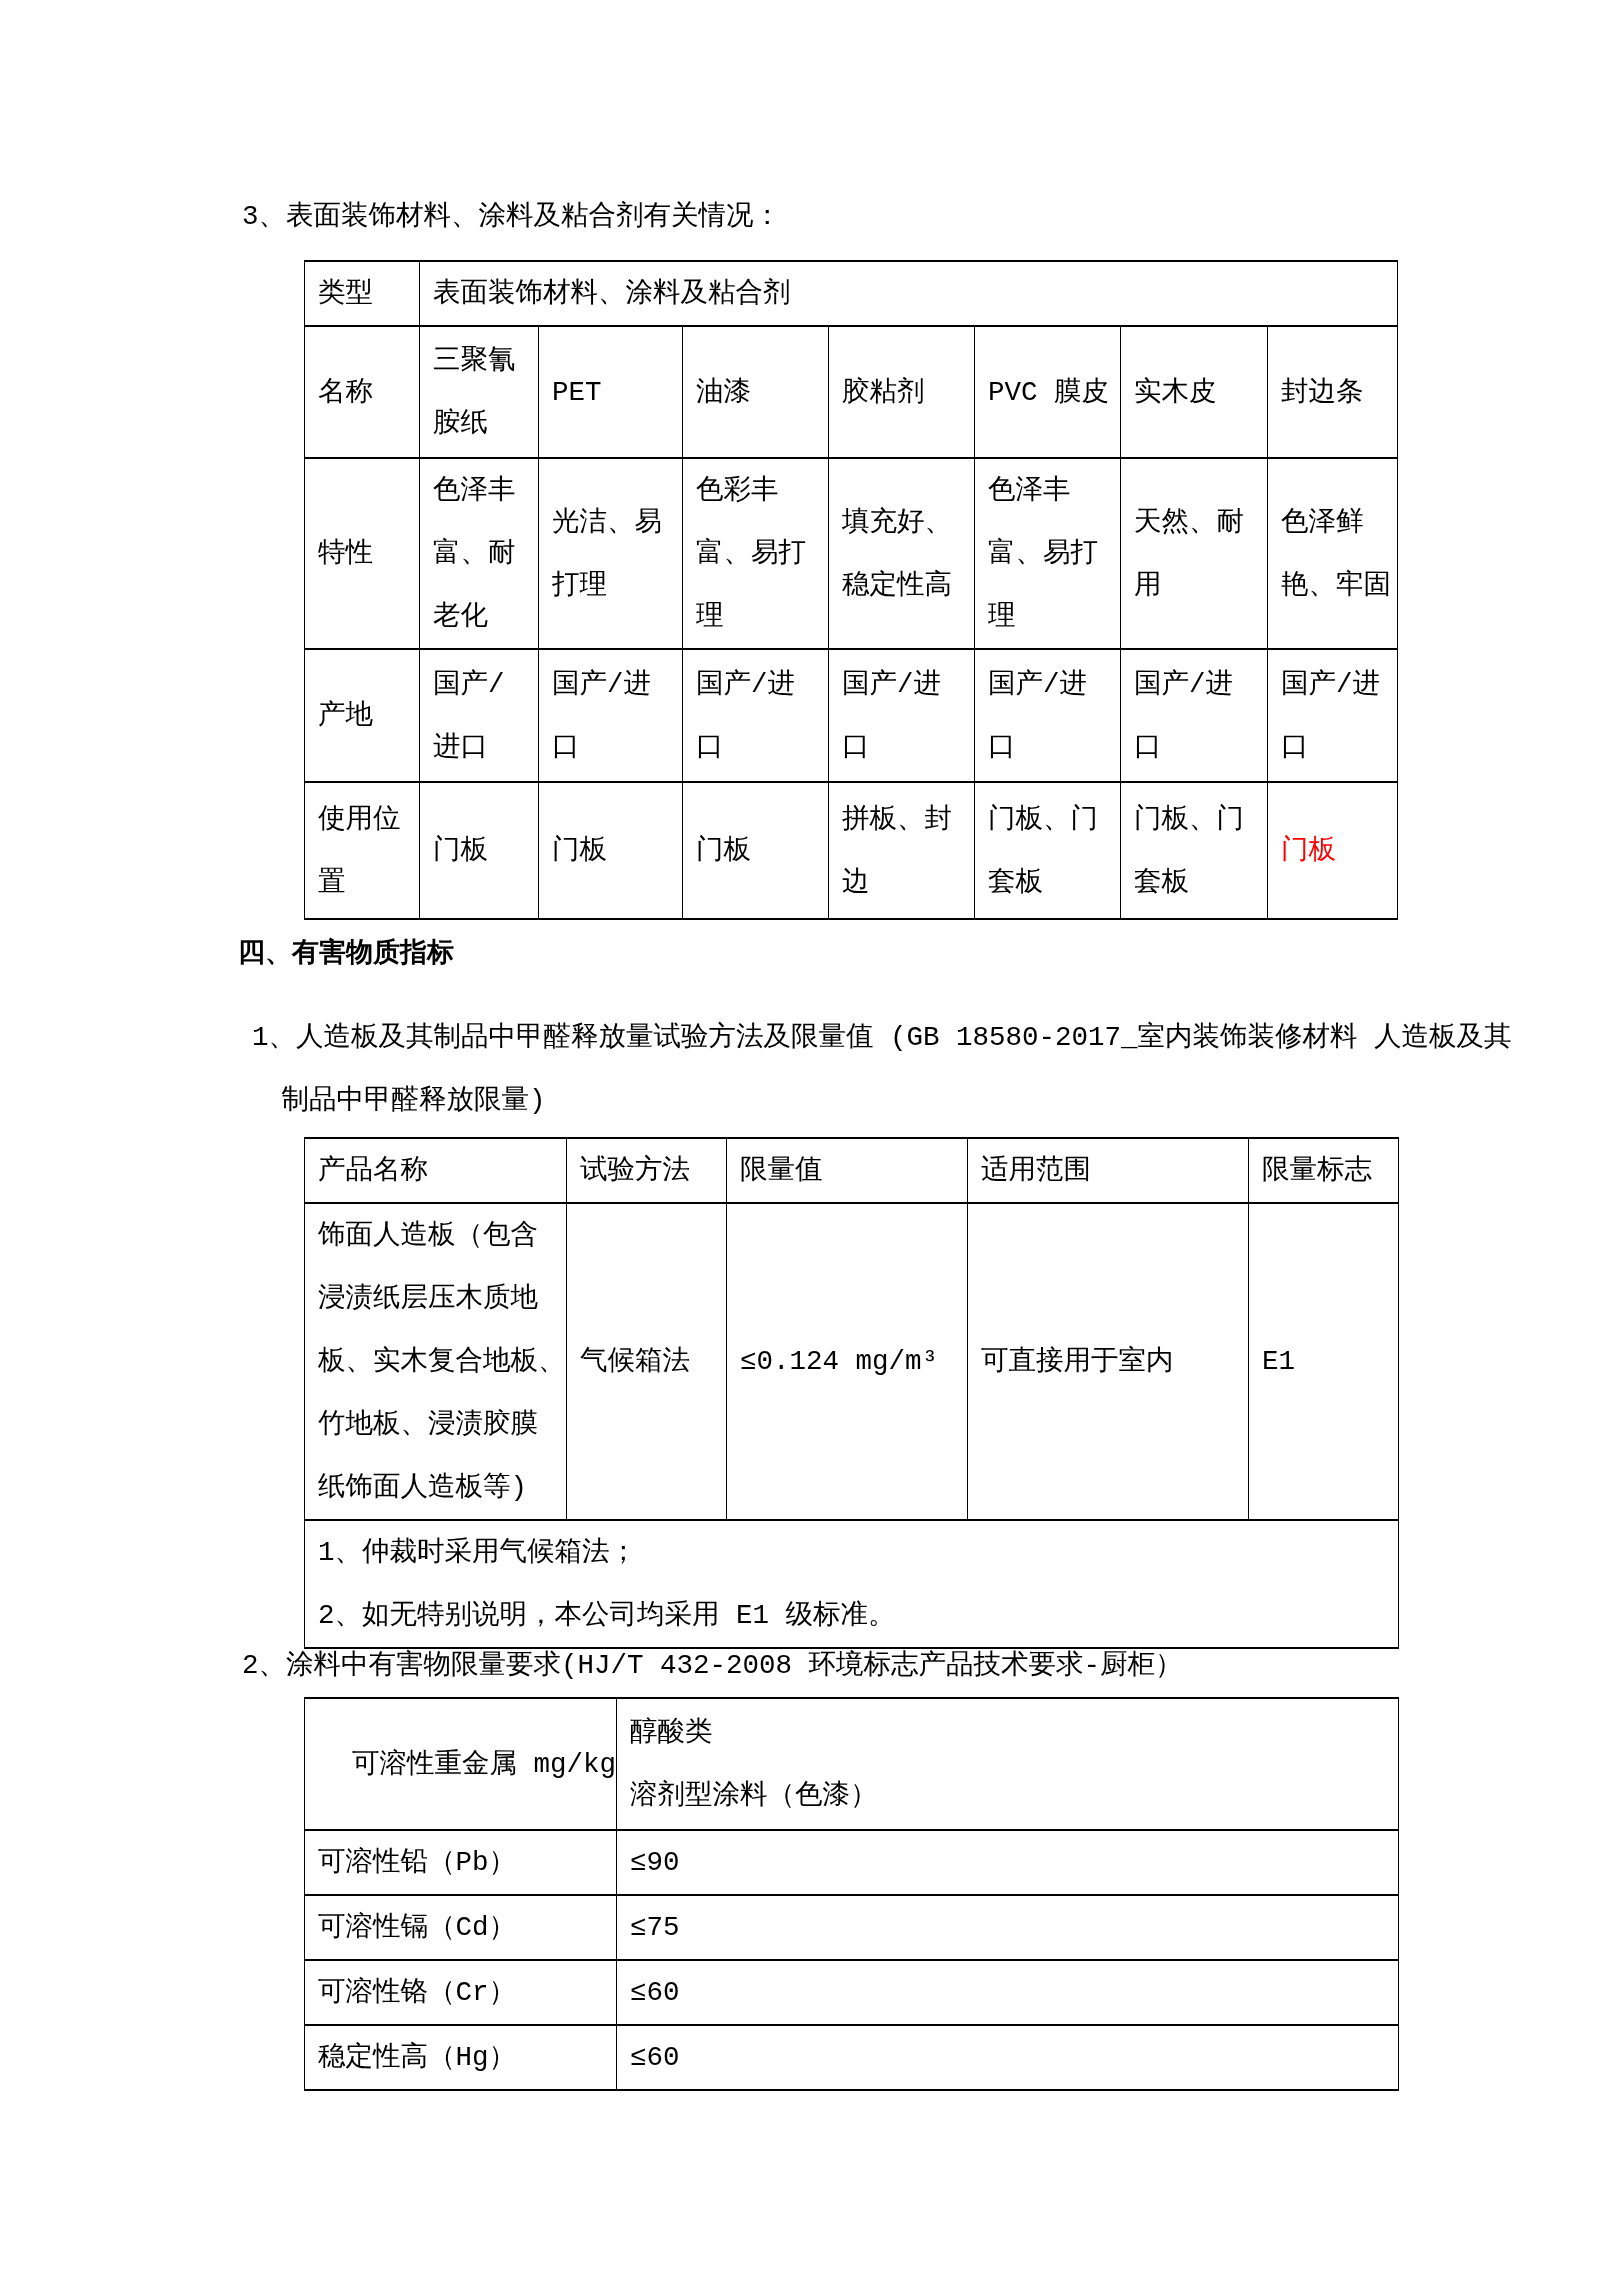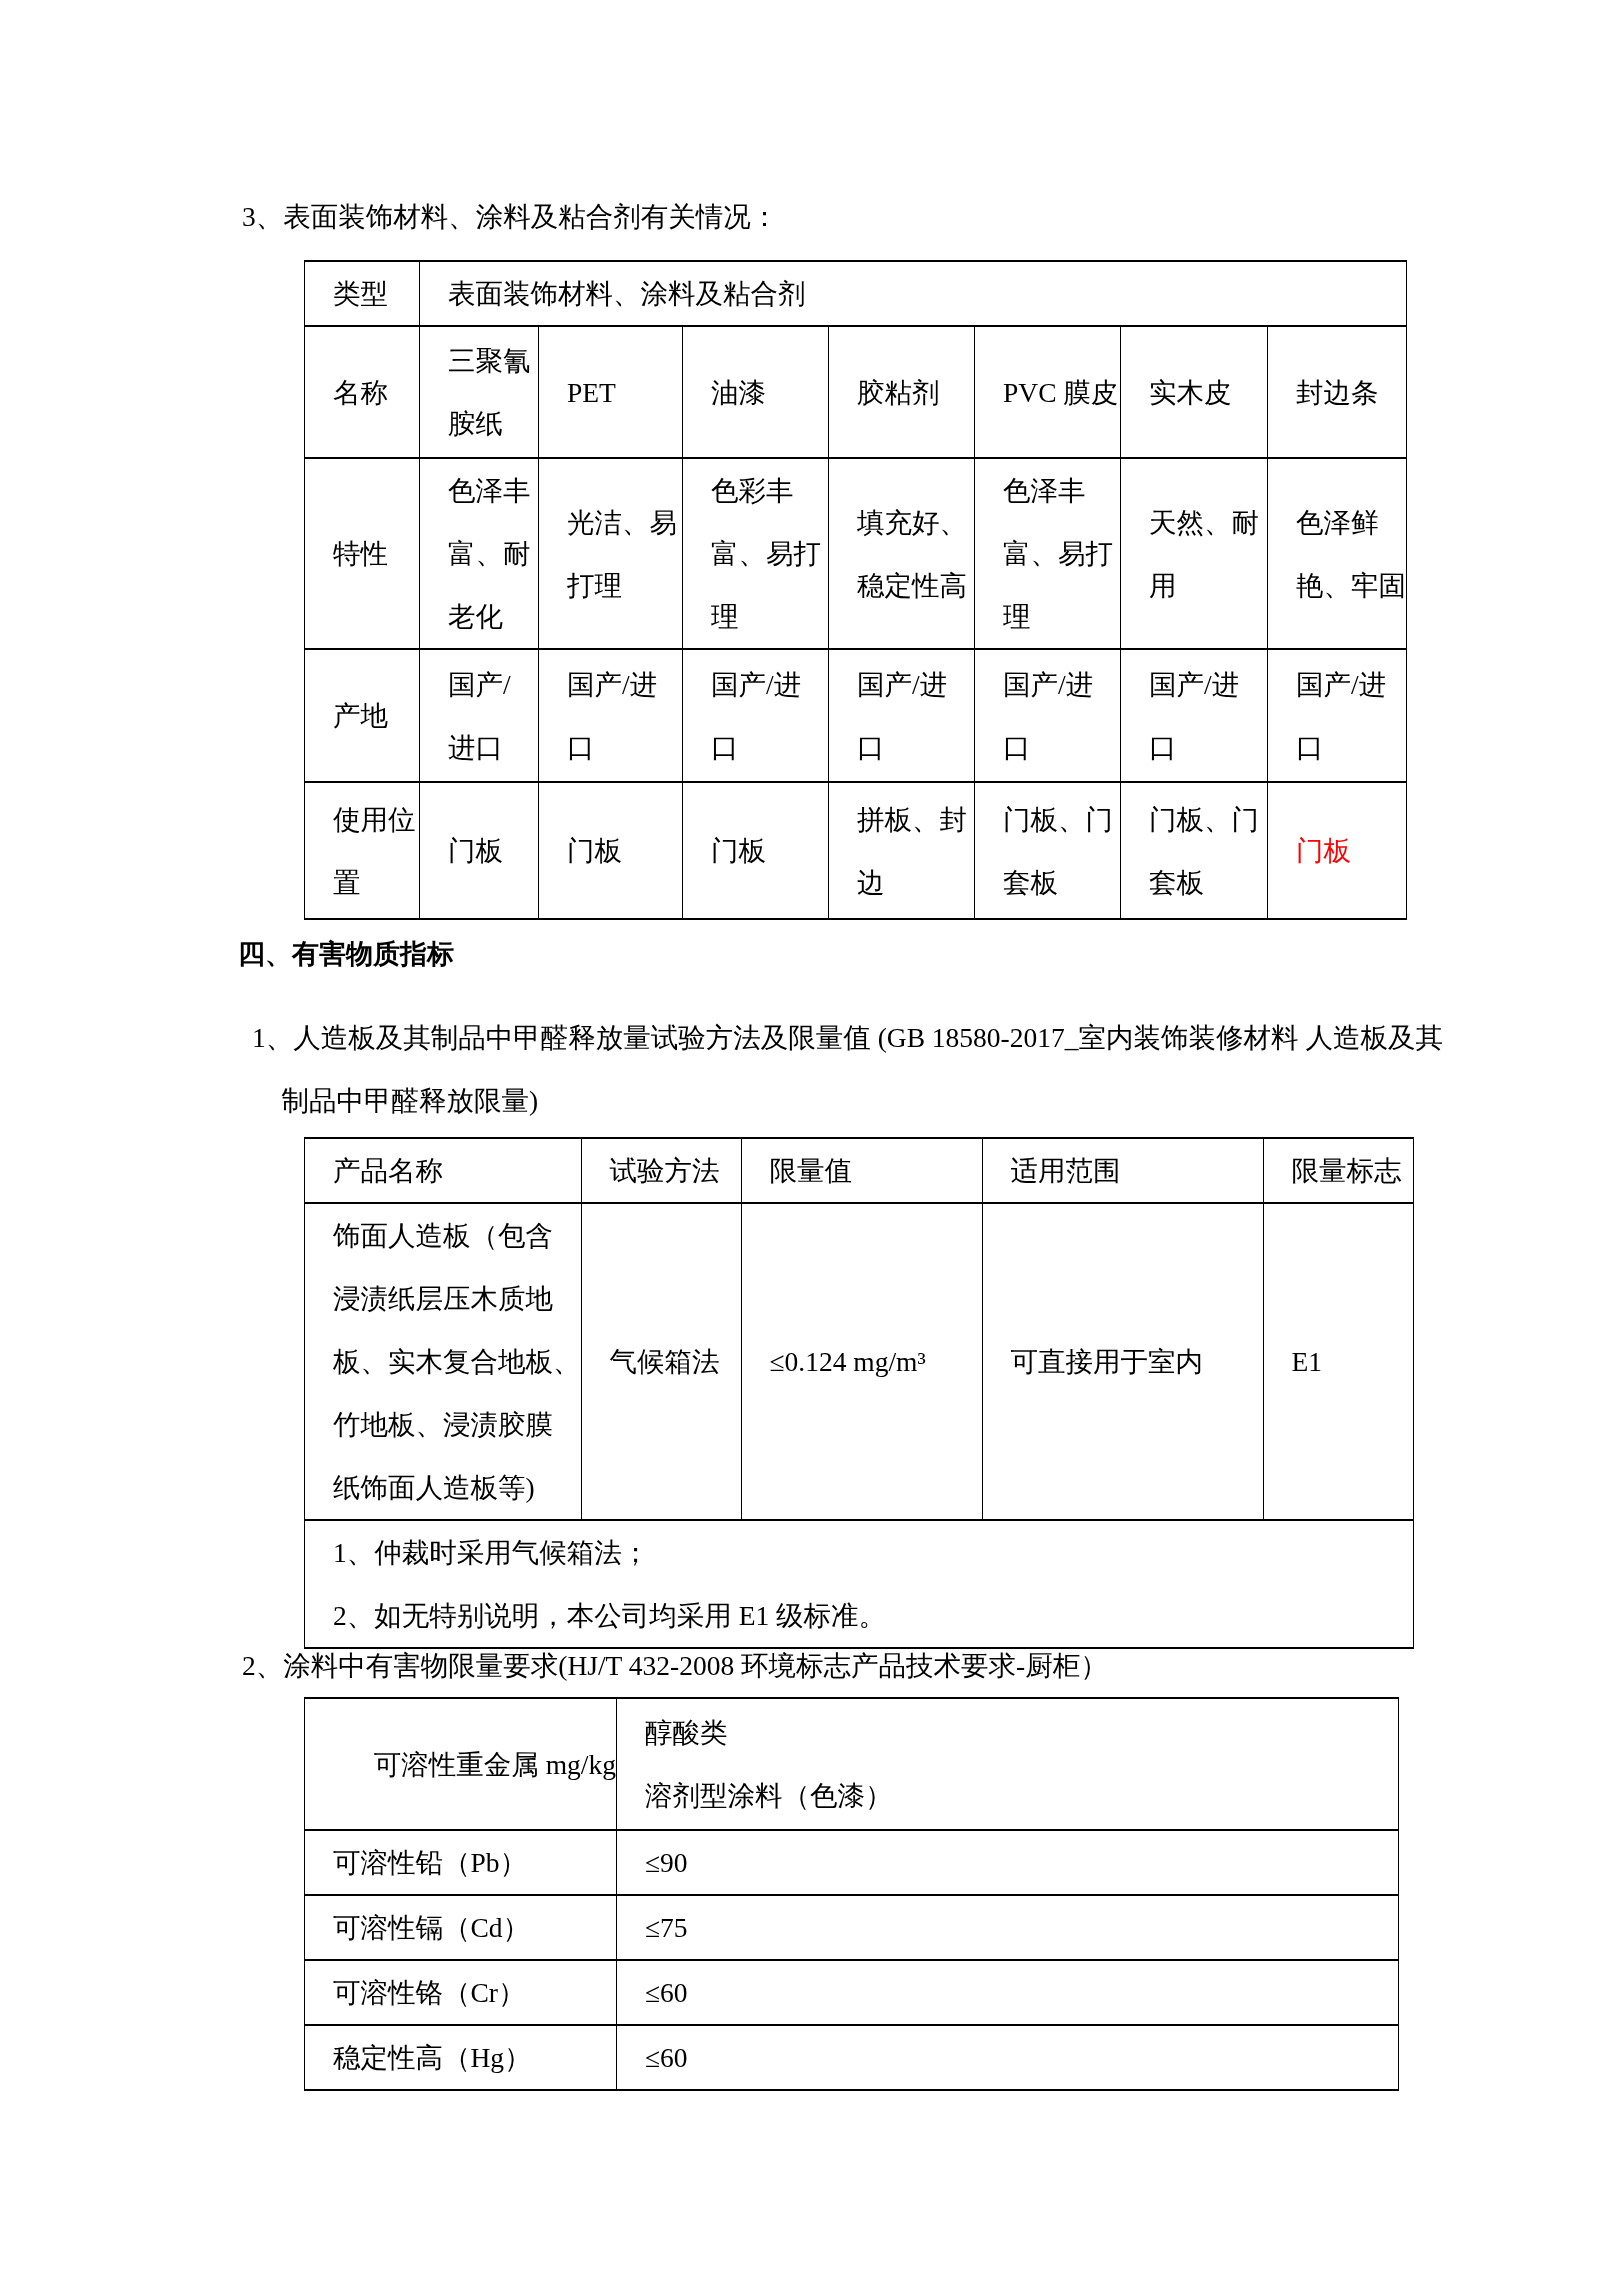--- a/index.html
+++ b/index.html
@@ -1,20 +1,20 @@
 <!DOCTYPE html>
 <html lang="zh" style="font-size:10.5px"><head>
 <meta charset="utf-8">
 <style>
   html,body{margin:0;padding:0;background:#e8e8e8;}
   .page{
     position:relative;
     width:1623px;height:2295px;
     background:#ffffff;
-    font-family:Liberation Serif, serif;
+    font-family:Liberation Mono, monospace;
     color:#000;
     overflow:hidden;
   }
   .para{
     position:absolute;
     font-size:27.5px;
     line-height:63px;
     white-space:pre;
   }
   .h-big{
@@ -30,21 +30,21 @@
     table-layout:fixed;
   }
   table.t td{
     border:1.3px solid #000;
     border-top-width:2.6px;
     border-bottom-width:2.6px;
     vertical-align:middle;
     font-size:27.5px;
     line-height:63px;
     white-space:pre;
-    padding:0 0 0 28px;
+    padding:0 0 0 13px;
     overflow:hidden;
   }
   table.t td.center{text-align:right;padding-left:0;}
   #p1{left:252px;top:1006px;padding-left:29.4px;text-indent:-29.4px;}
   #p2{left:242px;top:1634px;}
   #s3{left:242px;top:185px;}
   #s4{left:238px;top:915px;}
   #t1{left:304px;top:260px;}
   #t2{left:304px;top:1137px;}
   #t3{left:304px;top:1697px;}

